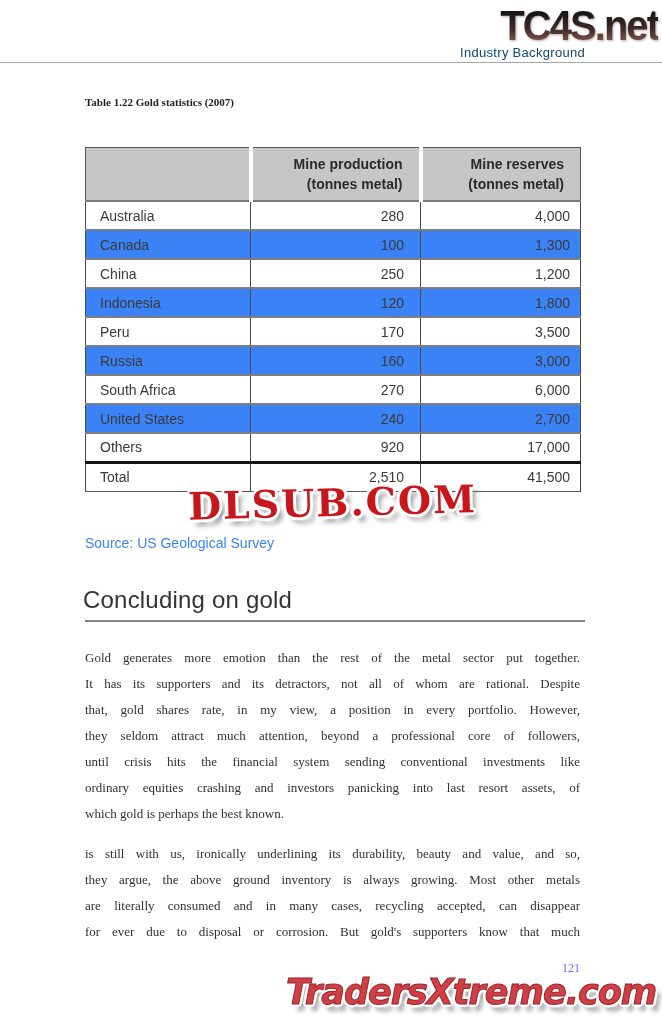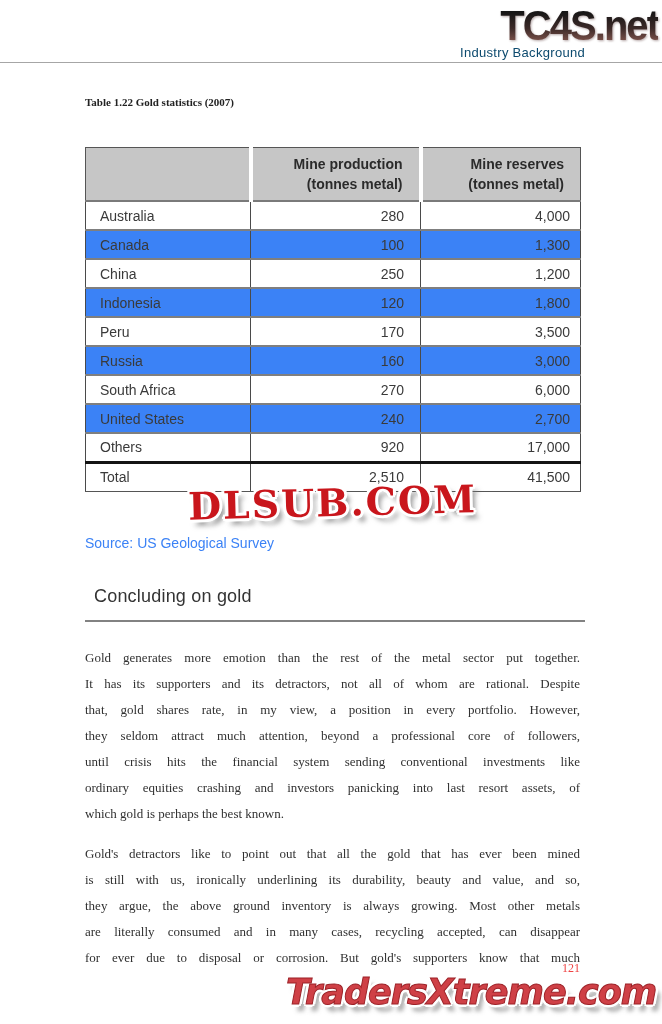--- a/index.html
+++ b/index.html
@@ -53,36 +53,36 @@
   tr.shade td { background:#3b82f6; }
   tr.total-row td { border-top:3px solid #141414; border-bottom:1px solid #555; }
 
   .source-note {
     position:absolute; top:535px; left:85px;
     font-size:14px; color:#3b82f6;
   }
 
   
   .section-heading {
-    position:absolute; top:586px; left:94px;
-    font-size:18px; color:#333; letter-spacing:0.2px;
+    position:absolute; top:586px; left:83px;
+    font-size:24px; color:#333; letter-spacing:0.2px;
   }
   .heading-rule { position:absolute; top:620px; left:85px; width:500px; height:2px; background:#828282; }
 
   .body-text {
     position:absolute; top:645px; left:85px; width:495px;
     font-family:"Liberation Serif", serif; font-size:13px; color:#313131;
   }
   .para { margin-bottom:14px; }
   .bline { line-height:26px; height:26px; text-align:justify; text-align-last:justify; }
   .bline.last { text-align-last:left; }
 
   .page-number {
     position:absolute; top:961px; left:562px;
-    font-family:"Liberation Serif", serif; font-size:12px; color:#ef4444;
+    font-family:"Liberation Serif", serif; font-size:12px; color:#8b5cf6;
   }
 
   
   .wm-dlsub {
     position:absolute; top:480px; left:188px;
     font-family:"DejaVu Serif", serif; font-weight:bold; font-size:38px; letter-spacing:2px;
     color:#c9161c; transform:rotate(-1.5deg); white-space:nowrap;
     text-shadow:
       -3px 0 0 #fff, 3px 0 0 #fff, 0 -3px 0 #fff, 0 3px 0 #fff,
       -2px -2px 0 #fff, 2px -2px 0 #fff, -2px 2px 0 #fff, 2px 2px 0 #fff,
@@ -187,21 +187,20 @@
     <div class="para">
       <div class="bline">Gold generates more emotion than the rest of the metal sector put together.</div>
       <div class="bline">It has its supporters and its detractors, not all of whom are rational. Despite</div>
       <div class="bline">that, gold shares rate, in my view, a position in every portfolio. However,</div>
       <div class="bline">they seldom attract much attention, beyond a professional core of followers,</div>
       <div class="bline">until crisis hits the financial system sending conventional investments like</div>
       <div class="bline">ordinary equities crashing and investors panicking into last resort assets, of</div>
       <div class="bline last">which gold is perhaps the best known.</div>
     </div>
     <div class="para">
-      <div class="bline">Gold's detractors like to point out that all the gold that has ever been mined</div>
       <div class="bline">is still with us, ironically underlining its durability, beauty and value, and so,</div>
       <div class="bline">they argue, the above ground inventory is always growing. Most other metals</div>
       <div class="bline">are literally consumed and in many cases, recycling accepted, can disappear</div>
       <div class="bline">for ever due to disposal or corrosion. But gold's supporters know that much</div>
     </div>
   </div>
 
   <div class="page-number">121</div>
 
   <div class="wm-dlsub">DLSUB.COM</div>

